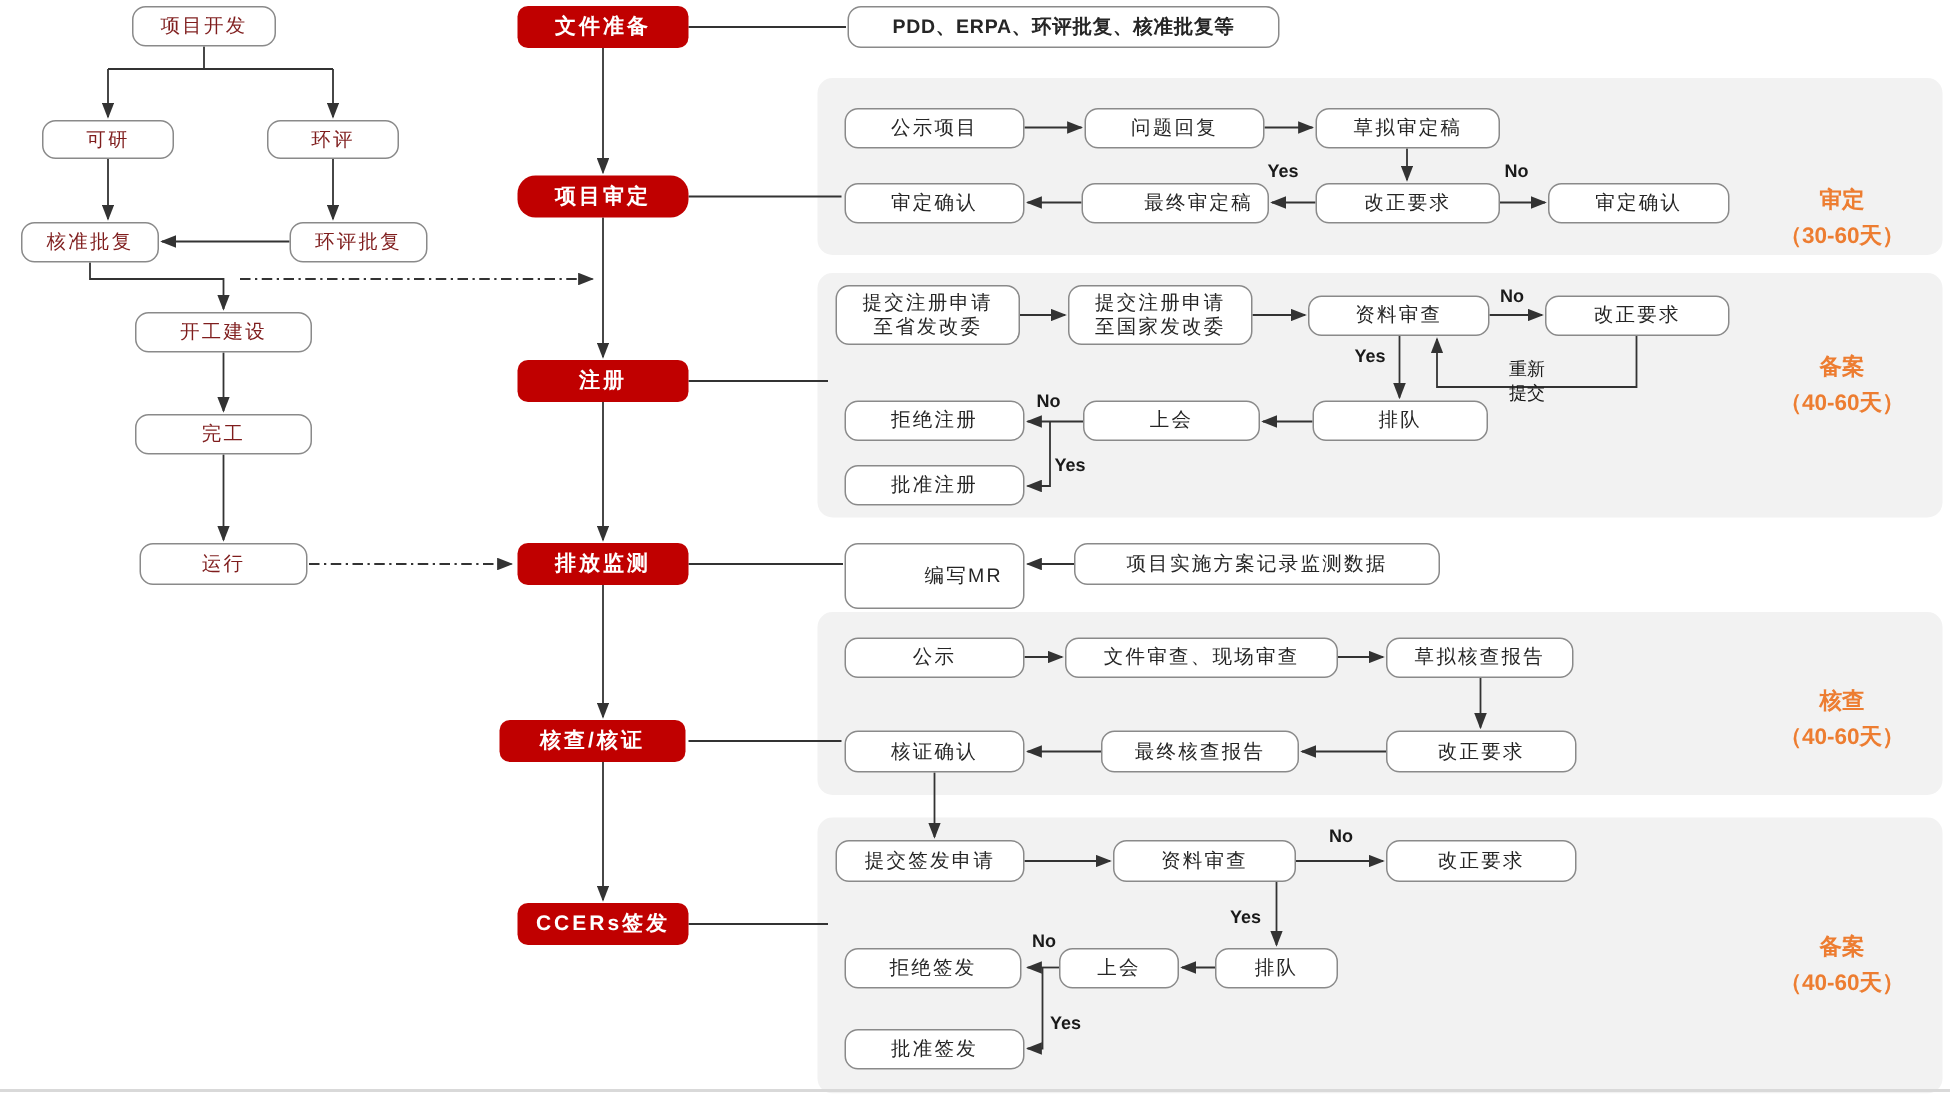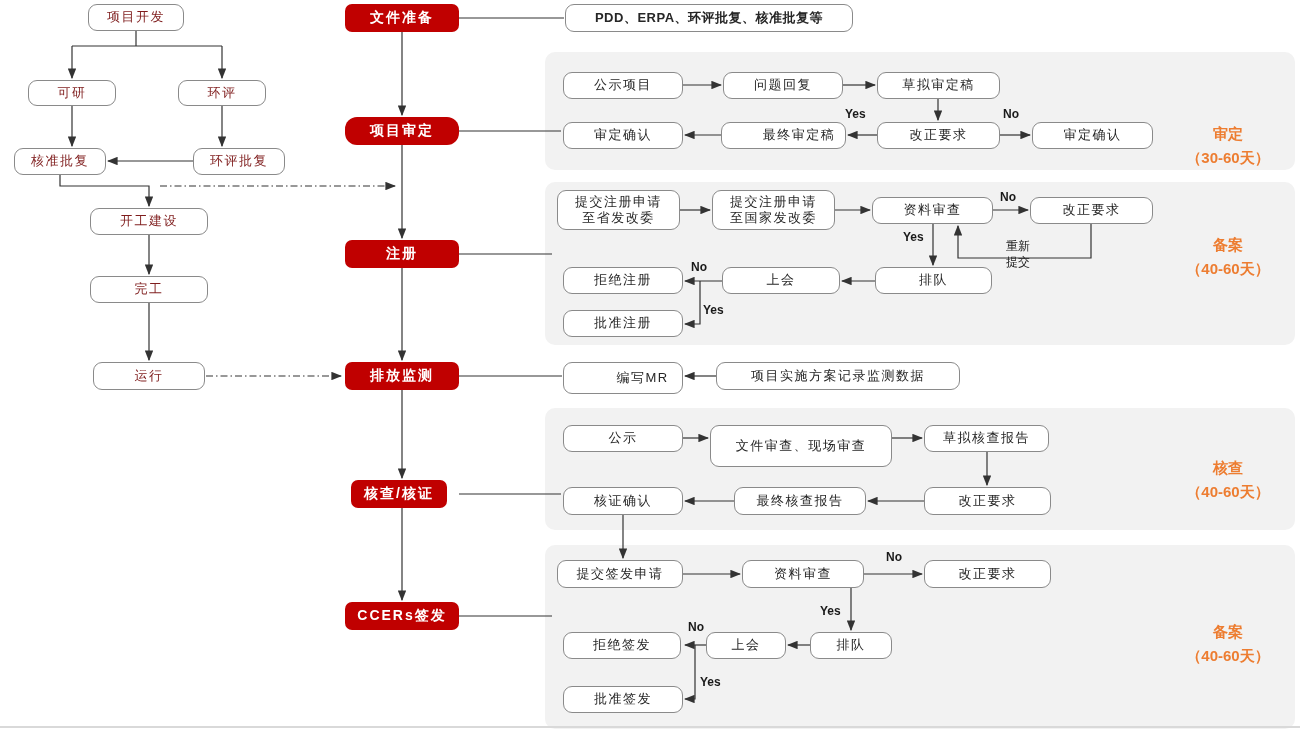--- a/index.html
+++ b/index.html
@@ -105,21 +105,21 @@
   <div class="node gray" style="left:14px; top:148px; width:92px; height:27px;">核准批复</div>
   <div class="node gray" style="left:193px; top:148px; width:92px; height:27px;">环评批复</div>
   <div class="node gray" style="left:90px; top:208px; width:118px; height:27px;">开工建设</div>
   <div class="node gray" style="left:90px; top:276px; width:118px; height:27px;">完工</div>
   <div class="node gray" style="left:93px; top:362px; width:112px; height:28px;">运行</div>
 
   <div class="stage" style="left:345px; top:4px;   width:114px; height:28px;">文件准备</div>
   <div class="stage" style="left:345px; top:117px; width:114px; height:28px;border-radius:12px;">项目审定</div>
   <div class="stage" style="left:345px; top:240px; width:114px; height:28px;">注册</div>
   <div class="stage" style="left:345px; top:362px; width:114px; height:28px;">排放监测</div>
-  <div class="stage" style="left:351px; top:480px; width:96px; height:28px;">核查/核证</div>
+  <div class="stage" style="left:333px; top:480px; width:124px; height:28px;">核查/核证</div>
   <div class="stage" style="left:345px; top:602px; width:114px; height:28px;">CCERs签发</div>
 
   <div class="node bold" style="left:565px; top:4px; width:288px; height:28px;">PDD、ERPA、环评批复、核准批复等</div>
 
   <div class="node" style="left:563px;  top:72px;  width:120px; height:27px;">公示项目</div>
   <div class="node" style="left:723px;  top:72px;  width:120px; height:27px;">问题回复</div>
   <div class="node" style="left:877px;  top:72px;  width:123px; height:27px;">草拟审定稿</div>
   <div class="node" style="left:563px;  top:122px; width:120px; height:27px;">审定确认</div>
   <div class="node" style="left:721px;  top:122px; width:125px; height:27px;padding-left:31px;">最终审定稿</div>
   <div class="node" style="left:877px;  top:122px; width:123px; height:27px;">改正要求</div>
@@ -141,25 +141,25 @@
   <div class="node" style="left:563px; top:310px; width:120px; height:27px;">批准注册</div>
   <div class="tag" style="left:1000px; top:190px;">No</div>
   <div class="tag" style="left:903px;  top:230px;">Yes</div>
   <div class="tag" style="left:691px;  top:260px;">No</div>
   <div class="tag" style="left:703px;  top:303px;">Yes</div>
   <div class="note" style="left:986px; top:238px; width:44px;">重新
 提交</div>
   <div class="side-label" style="left:1161px; top:233px;">备案
 （40-60天）</div>
 
-  <div class="node" style="left:563px; top:362px; width:120px; height:32px;padding-left:39px;">编写MR</div>
+  <div class="node" style="left:563px; top:362px; width:120px; height:44px;padding-left:39px;">编写MR</div>
   <div class="node" style="left:716px; top:362px; width:244px; height:28px;">项目实施方案记录监测数据</div>
 
   <div class="node" style="left:563px; top:425px; width:120px; height:27px;">公示</div>
-  <div class="node" style="left:710px; top:425px; width:182px; height:42px;">文件审查、现场审查</div>
+  <div class="node" style="left:710px; top:425px; width:182px; height:27px;">文件审查、现场审查</div>
   <div class="node" style="left:924px; top:425px; width:125px; height:27px;">草拟核查报告</div>
   <div class="node" style="left:563px; top:487px; width:120px; height:28px;">核证确认</div>
   <div class="node" style="left:734px; top:487px; width:132px; height:28px;">最终核查报告</div>
   <div class="node" style="left:924px; top:487px; width:127px; height:28px;">改正要求</div>
   <div class="side-label" style="left:1161px; top:456px;">核查
 （40-60天）</div>
 
   <div class="node" style="left:557px; top:560px; width:126px; height:28px;">提交签发申请</div>
   <div class="node" style="left:742px; top:560px; width:122px; height:28px;">资料审查</div>
   <div class="node" style="left:924px; top:560px; width:127px; height:28px;">改正要求</div>

